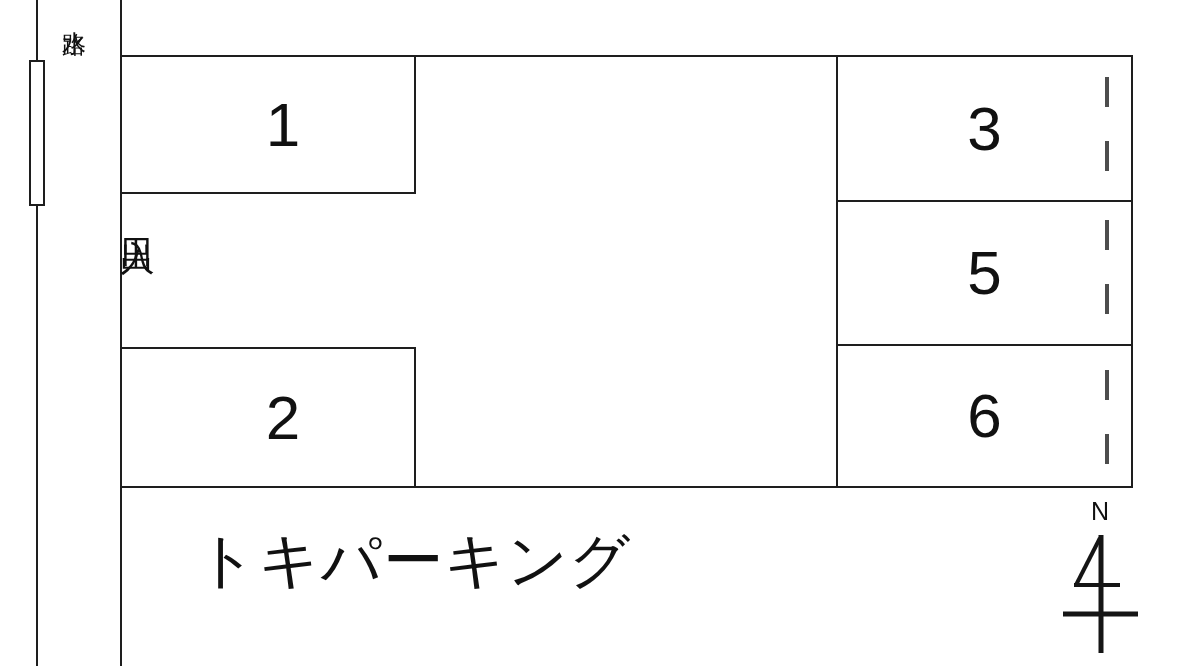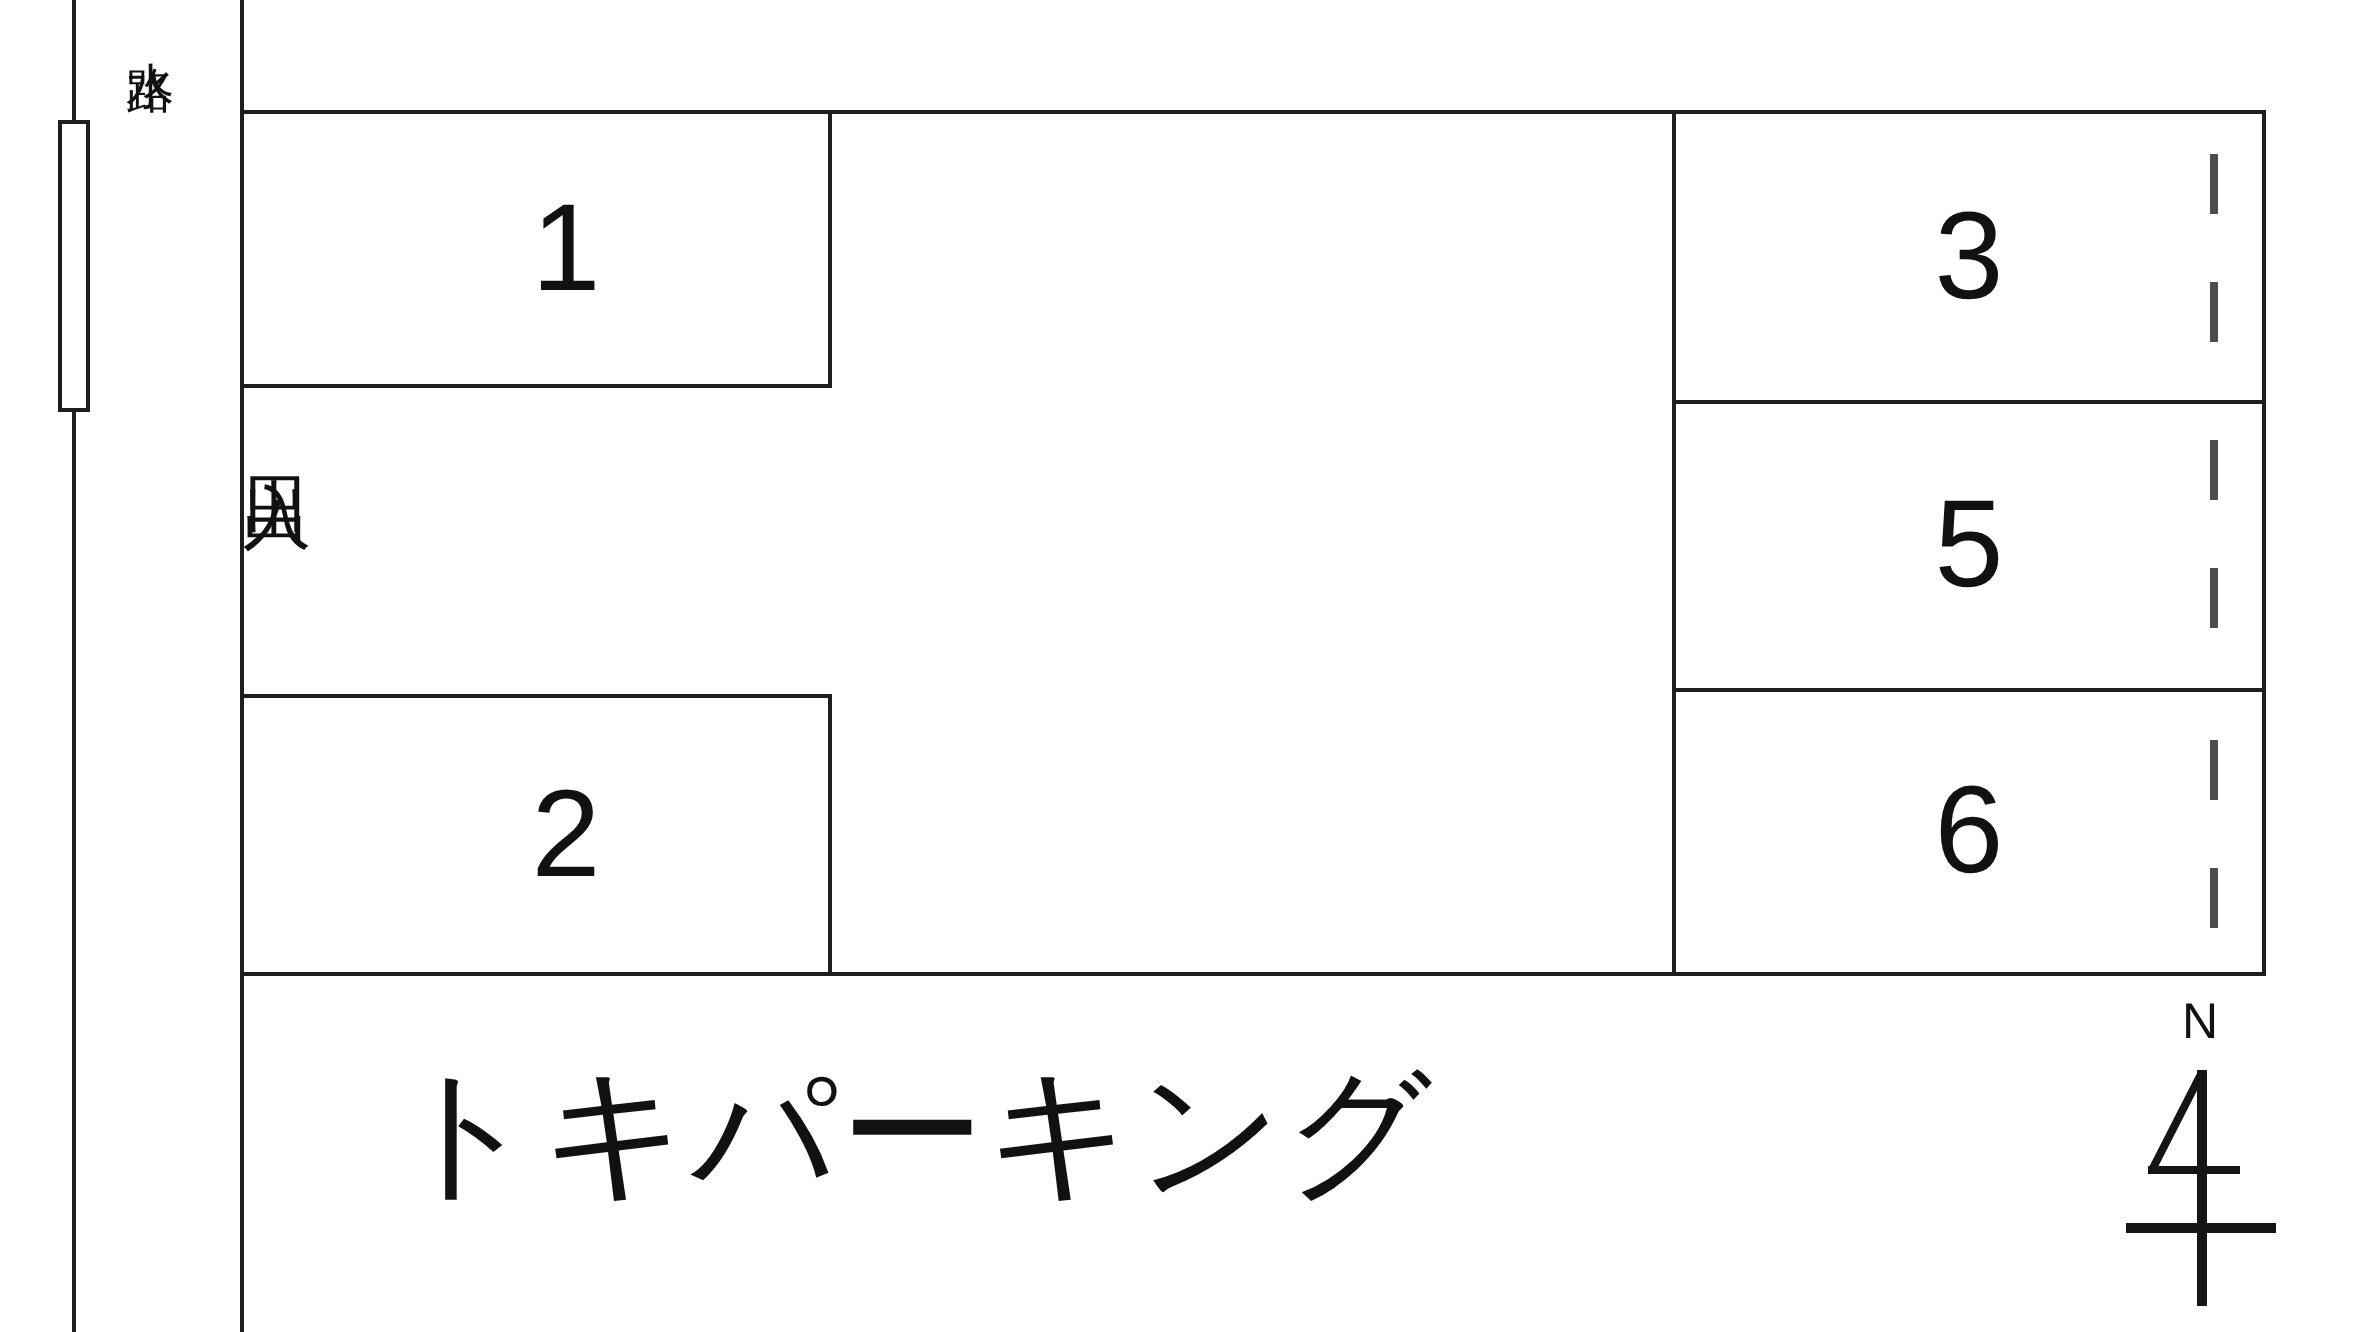--- a/index.html
+++ b/index.html
@@ -27,21 +27,21 @@
     text-orientation: upright;
     line-height: 1.0;
     color: #111;
     white-space: nowrap;
   }
   #waterway-label { left: 62px; top: 12px; font-size: 24px; letter-spacing: 2px; }
   #entrance-label { left: 121px; top: 212px; font-size: 34px; letter-spacing: 1px; }
   #lot-title {
     position: absolute;
     left: 196px; top: 531px;
-    font-size: 72px;
+    font-size: 60px;
     letter-spacing: 1px;
     color: #111;
     line-height: 1.0;
     white-space: nowrap;
   }
   #north-label {
     position: absolute;
     left: 1082px; top: 497px;
     width: 36px;
     text-align: center;

